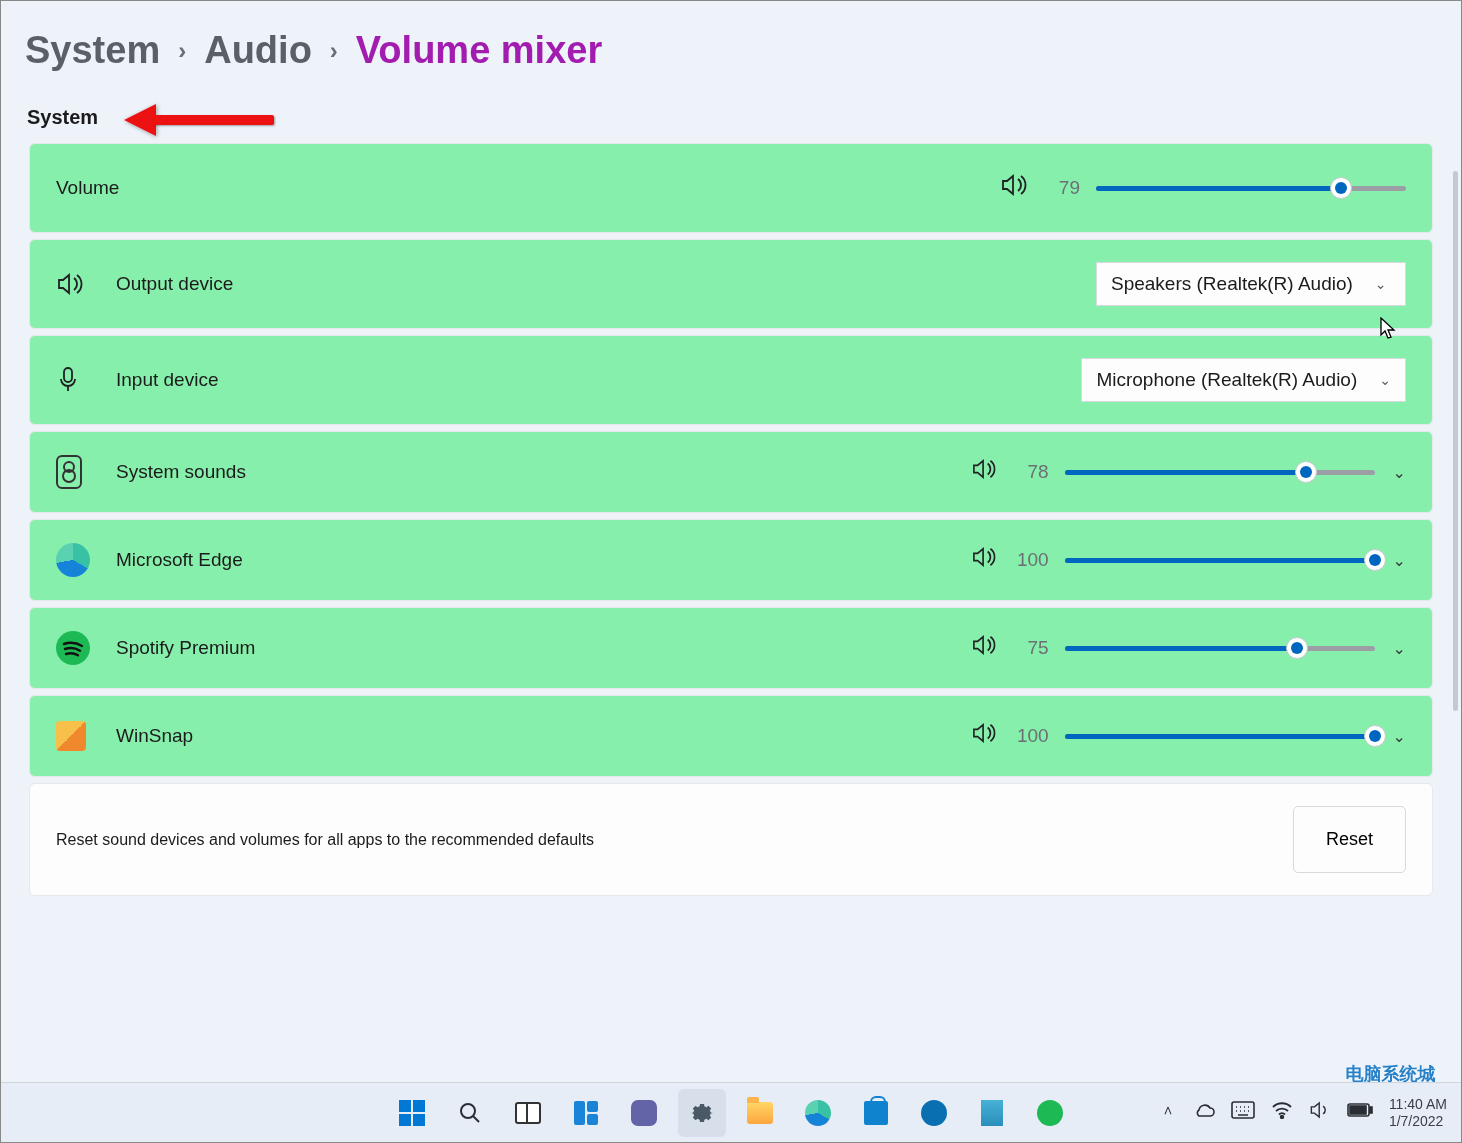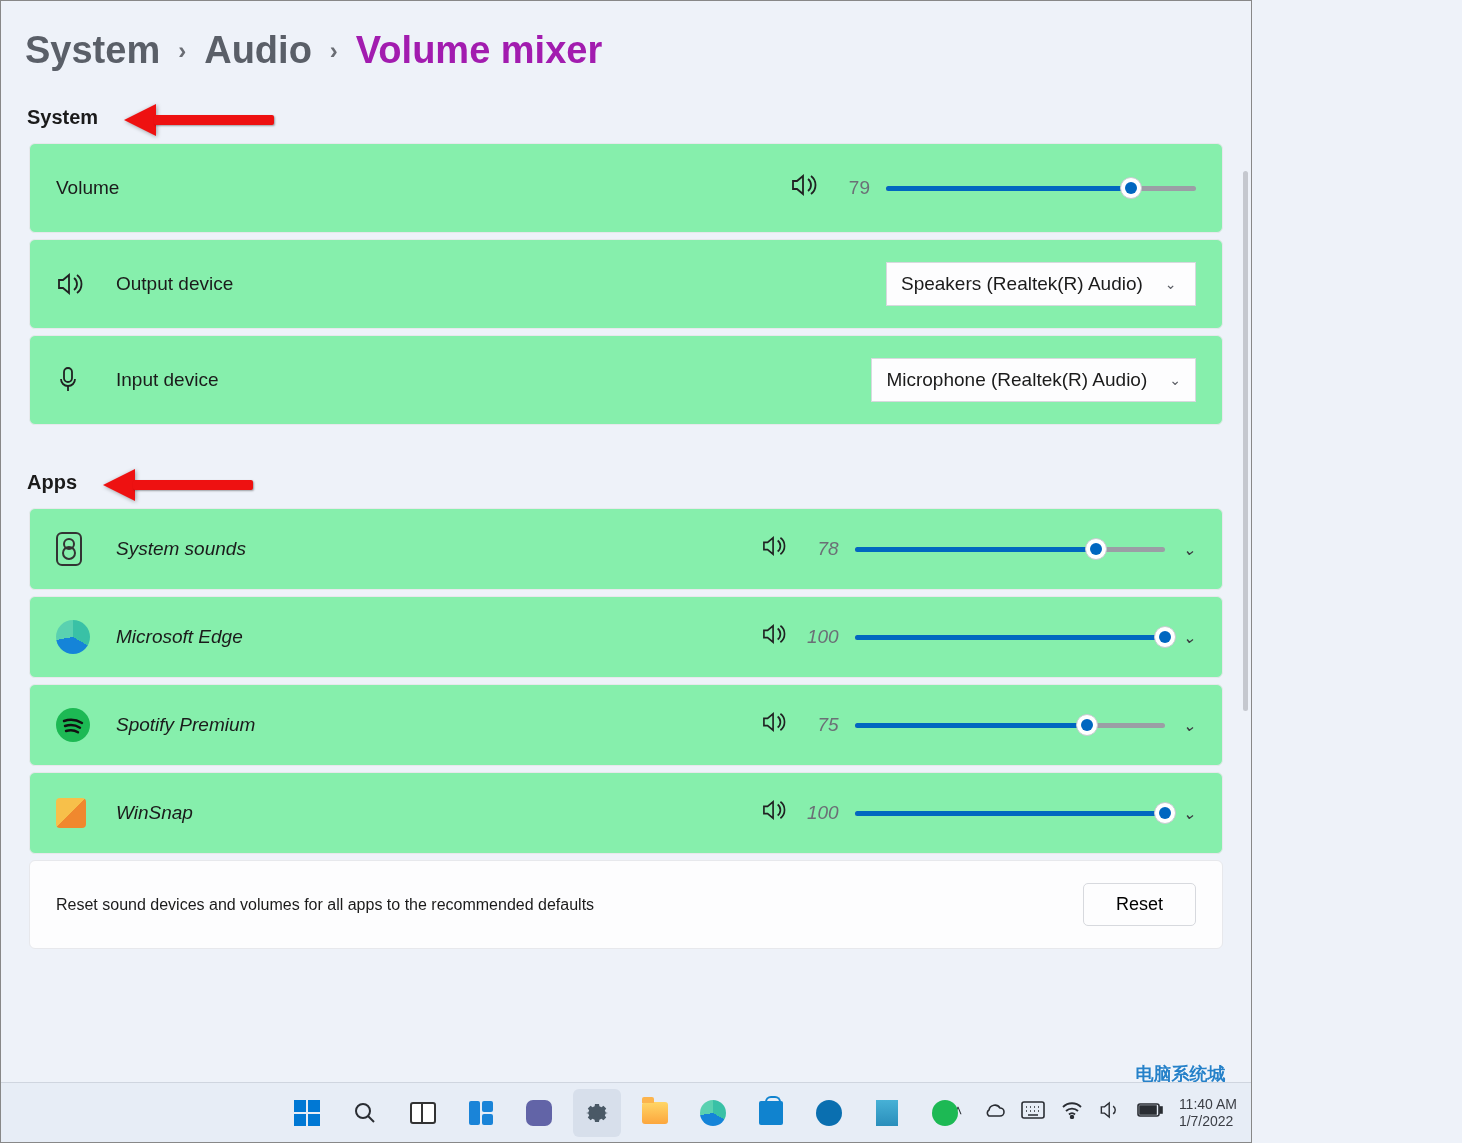--- a/index.html
+++ b/index.html
@@ -5,21 +5,21 @@
 * { box-sizing: border-box; margin: 0; padding: 0; }
 body {
   font-family: "Segoe UI", -apple-system, sans-serif;
   background: #eef2f9;
   width: 1462px;
   height: 1143px;
   position: relative;
   color: #1b1b1b;
 }
 .page {
-  width: 1252px;
+  width: 1462px;
   height: 1143px;
   background: #eef2f9;
   border: 1px solid #888;
   position: relative;
   overflow: hidden;
 }
 .breadcrumb {
   display: flex;
   align-items: center;
   gap: 18px;
@@ -41,21 +41,21 @@
 .row {
   background: #86efac;
   border: 1px solid #e7e8ec;
   border-radius: 6px;
   margin: 0 28px 6px 28px;
   padding: 22px 26px;
   display: flex;
   align-items: center;
   min-height: 90px;
 }
-.row.tight { padding: 18px 26px; min-height: 82px; font-style: italic; }
+.row.tight { padding: 18px 26px; min-height: 82px; }
 .row .icon-slot {
   width: 42px;
   display: flex;
   align-items: center;
   justify-content: flex-start;
   font-size: 24px;
   color: #202122;
 }
 .row .label {
   font-size: 19px;
@@ -142,21 +142,21 @@
 .app-icon.spotify { background:#1db954;color:#111;font-weight:700;}
 .app-icon.spotify::after{content:"";}
 .app-icon.winsnap { border-radius:4px; background:linear-gradient(135deg,#f7c04a 0 50%,#f0882e 50% 100%); width:30px;height:30px;}
 
 
 .reset-row {
   background:#fdfdfe;border:1px solid #e7e8ec;border-radius:6px;
   margin:6px 28px 0 28px;padding:22px 26px;display:flex;align-items:center;
 }
 .reset-btn {
-  border:1px solid #d7d9de;border-radius:5px;padding:10px 32px;
+  border:1px solid #d7d9de;border-radius:5px;padding:22px 32px;
   font-size:18px;background:#fdfdfe;
 }
 
 
 .arrow {
   position: relative;
   width: 150px;
   height: 18px;
   display: inline-block;
   vertical-align: middle;
@@ -282,24 +282,20 @@
     </span>
     <span style="width:18px"></span>
     <span class="label">Input device</span>
     <span class="spacer"></span>
     <div class="dropdown">
       <span>Microphone (Realtek(R) Audio)</span>
       <span class="dd-chev">⌄</span>
     </div>
   </div>
 
-  <div class="section-title" style="padding-top:40px">
-    <span>Apps</span>
-    <span class="arrow"><span class="head"></span><span class="shaft"></span></span>
-  </div>
 
   <div class="row tight">
     <span class="icon-slot">
         <span class="app-icon system-sounds"></span>
       </span>
     <span style="width:18px"></span>
     <span class="label">System sounds</span>
     <span class="spacer"></span>
     <div class="slider-group">
       <span class="vol-icon">

